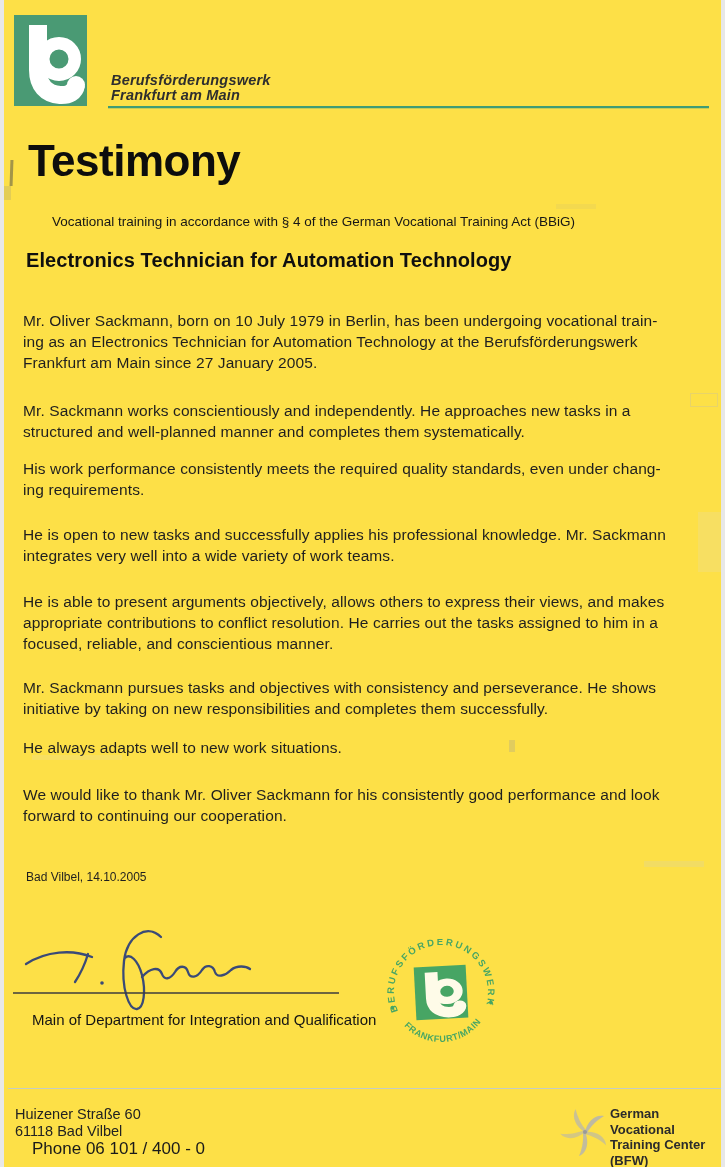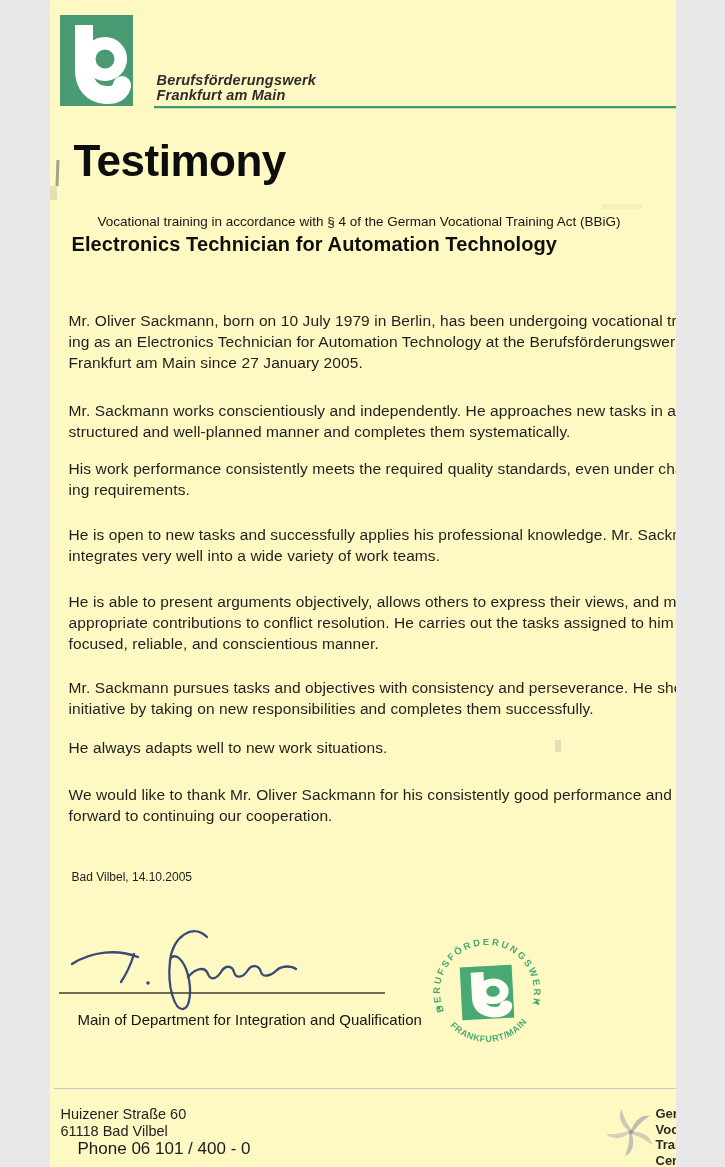--- a/index.html
+++ b/index.html
@@ -4,38 +4,38 @@
 <style>
   :root{
     --brand-green:#4a9a74;
     --rule-green:#3f9c74;
     --stamp-green:#2f9e68;
     --ink:#3a4a78;
     --text:#1f1f1f;
   }
   html,body{margin:0;padding:0;background:#e8e8e8;}
   .page{
-    position:relative;width:626px;height:1167px;margin:0 auto;
-    background:#fef9c3;overflow:hidden;
+    position:relative;width:717px;height:1167px;margin:0 auto;
+    background:#fde047;overflow:hidden;
     font-family:"Liberation Sans",sans-serif;color:var(--text);
   }
   .abs{position:absolute;}
   .org-name{
     font-size:14.5px;line-height:15px;font-weight:bold;font-style:italic;
     color:#2e2e2e;letter-spacing:.2px;
   }
   .header-rule{
     height:2px;background:var(--rule-green);
     box-shadow:0 1px 0 rgba(63,156,116,.28);
   }
   .doc-title{
     font-size:44px;font-weight:bold;letter-spacing:-.5px;color:#0d0d0d;
   }
   .subtitle{font-size:13.5px;color:#161616;margin-left:26px;}
-  .program{font-size:20px;font-weight:bold;color:#0f0f0f;letter-spacing:.1px;}
+  .program{font-size:20px;font-weight:bold;color:#0f0f0f;letter-spacing:.1px;margin-top:16px;}
   .para{
     font-size:15.5px;line-height:21px;white-space:pre-line;color:var(--text);
     width:694px;letter-spacing:.1px;
   }
   .date-line{font-size:12px;color:var(--text);}
   .sig-label{font-size:15px;color:#141414;}
   .footer-rule{height:1px;background:#c3ccc6;}
   .f-addr{font-size:14.5px;color:#222;}
   .f-phone{font-size:17px;color:#1a1a1a;margin-left:18px;}
   .f-org{font-size:13px;font-weight:bold;line-height:15.5px;color:#2b2b2b;white-space:pre-line;}

